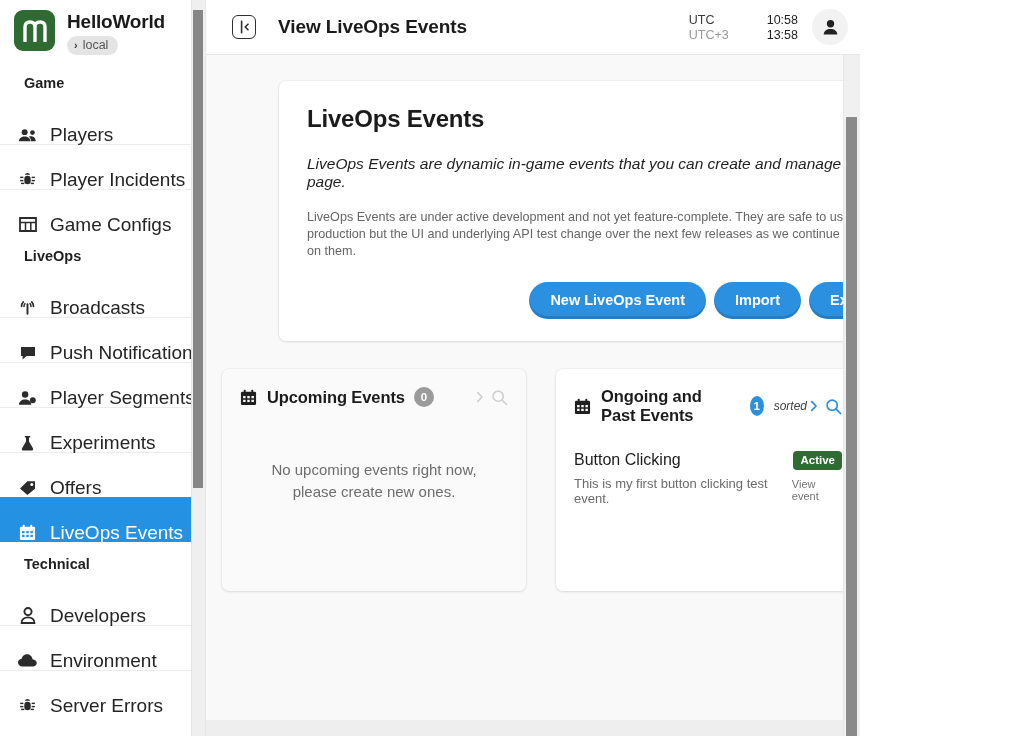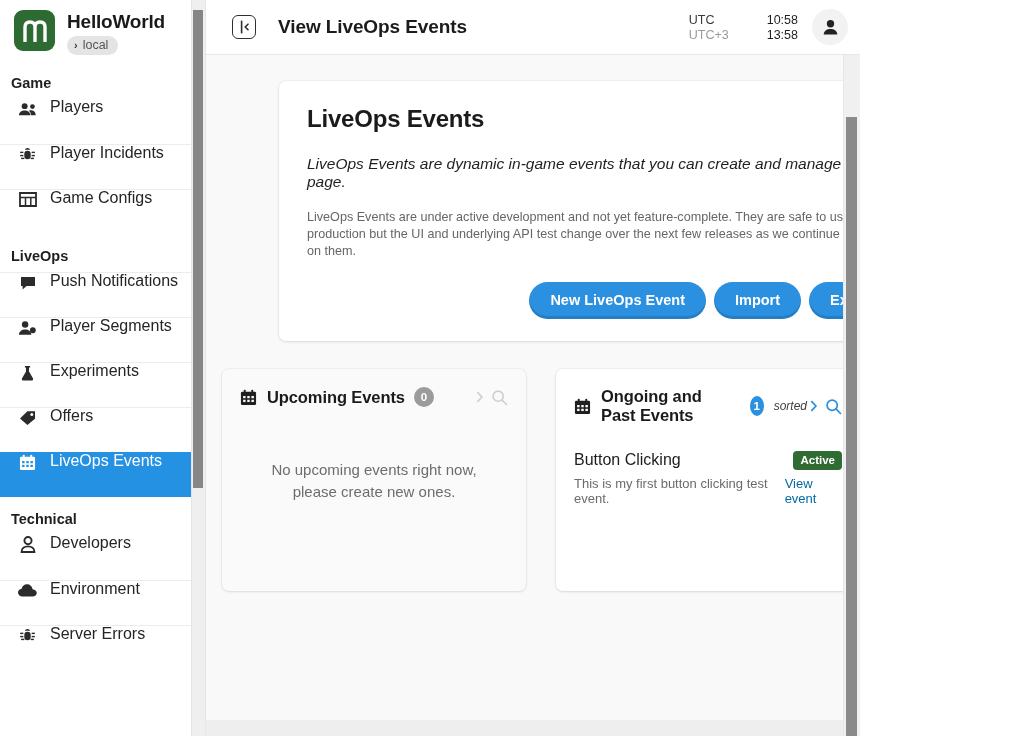--- a/index.html
+++ b/index.html
@@ -27,26 +27,26 @@
   .brand-title { font-size: 19px; font-weight: bold; color: #1a1a1a; line-height: 22px; letter-spacing: -0.2px; }
   .env-badge {
     margin-top: 3px; align-self: flex-start;
     background: #e4e4e4; color: #555; border-radius: 11px;
     padding: 2px 10px 3px 7px; font-size: 12.5px; display: inline-flex; align-items: center; gap: 5px;
   }
   .env-badge .chev { font-size: 11px; color: #3b3b3b; font-weight: bold; }
 
   .nav-section {
     font-size: 14.5px; font-weight: bold; color: #1f1f1f;
-    padding: 14px 0 8px 11px;
+    padding: 14px 0 8px 24px;
   }
   .nav-item {
-    display: flex; align-items: flex-start; gap: 13px;
+    display: flex; align-items: flex-end; gap: 13px;
     height: 45px; padding-left: 18px;
-    font-size: 16px; color: #252525;
+    font-size: 19px; color: #252525;
     border-top: 1px solid #ececec;
     cursor: pointer; background: #fff;
   }
   .nav-item.first { border-top: none; }
   .nav-item.active { background: #2491e3; color: #ffffff; border-top-color: #2491e3; }
   .nav-item .ic { width: 19px; height: 19px; display: flex; align-items: center; justify-content: center; flex: 0 0 19px; }
   .nav-item .ic svg { display: block; fill: #2b2b2b; }
   .nav-item.active .ic svg { fill: #ffffff; }
   .nav-label { line-height: 1; }
 
@@ -136,21 +136,21 @@
 
   .event-row { margin-top: 26px; }
   .event-top { display: flex; align-items: flex-start; }
   .event-name { font-size: 16px; color: #1c1c1c; }
   .status-badge {
     margin-left: auto; background: #2f6b33; color: #fff; border-radius: 4px;
     font-size: 11.5px; font-weight: bold; padding: 3px 7px 4px 7px;
   }
   .event-bottom { display: flex; align-items: baseline; margin-top: 6px; }
   .event-desc { font-size: 13px; color: #6b6b6b; }
-  .event-link { margin-left: auto; font-size: 13px; color: #0369a1; cursor: pointer; }
+  .event-link { margin-left: auto; font-size: 11px; color: #737373; cursor: pointer; }
 
   
   .rs-track {
     position: absolute; right: 0; top: 55px; width: 17px; bottom: 0;
     background: #f0f0f0; border-left: 1px solid #e7e7e7;
   }
   .rs-thumb {
     position: absolute; right: 3px; top: 62px; width: 11px; height: 650px;
     background: #8a8a8a;
   }
@@ -211,20 +211,32 @@
       <span class="ic">
         <svg width="18" height="15" viewBox="0 0 18 15">
             <path d="M1 1h16v13H1z" fill="none" stroke="#2b2b2b" stroke-width="1.8"></path>
             <path d="M1 5.6h16M6.5 5.6V14M11.8 5.6V14" stroke="#2b2b2b" stroke-width="1.5" fill="none"></path>
           </svg>
       </span>
       <span class="nav-label">Game Configs</span>
     </div>
 
     <div class="nav-section">LiveOps</div>
+    <div class="nav-item first">
+      <span class="ic">
+        <svg width="19" height="16" viewBox="0 0 20 16">
+            <rect x="9" y="3" width="2" height="12" rx="1"></rect>
+            <path d="M5.6 1.6C4.3 3 3.7 4.6 3.7 6.3" fill="none" stroke="#2b2b2b" stroke-width="1.7" stroke-linecap="round"></path>
+            <path d="M14.4 1.6c1.3 1.4 1.9 3 1.9 4.7" fill="none" stroke="#2b2b2b" stroke-width="1.7" stroke-linecap="round"></path>
+            <path d="M7.3 3.4C6.6 4.3 6.3 5.3 6.3 6.3" fill="none" stroke="#2b2b2b" stroke-width="1.6" stroke-linecap="round"></path>
+            <path d="M12.7 3.4c.7.9 1 1.9 1 2.9" fill="none" stroke="#2b2b2b" stroke-width="1.6" stroke-linecap="round"></path>
+          </svg>
+      </span>
+      <span class="nav-label">Broadcasts</span>
+    </div>
     <div class="nav-item">
       <span class="ic">
         <svg width="18" height="16" viewBox="0 0 18 16">
             <path d="M2 2h14v9H7.5L3.6 14.4V11H2z"></path>
           </svg>
       </span>
       <span class="nav-label">Push Notifications</span>
     </div>
     <div class="nav-item">
       <span class="ic">

